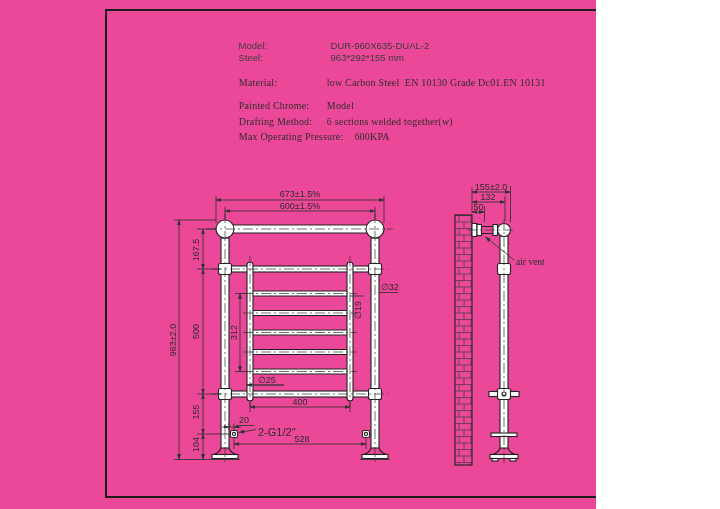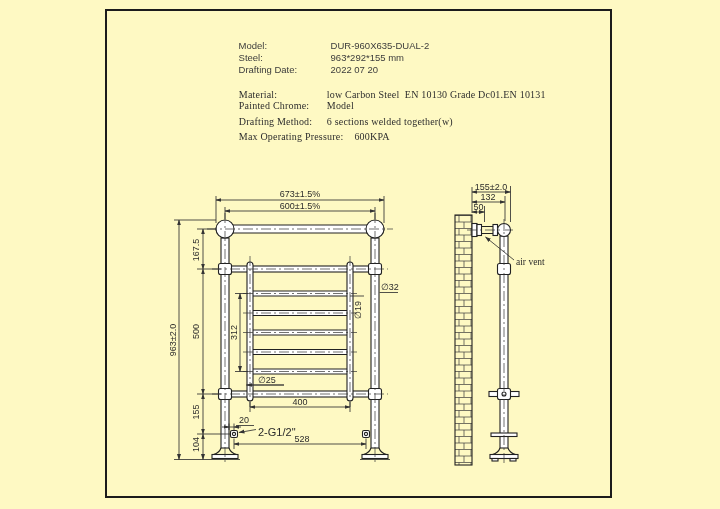--- a/index.html
+++ b/index.html
@@ -1,16 +1,16 @@
 <!DOCTYPE html>
 <html><head>
 <meta charset="utf-8">
 <style>
   html,body{margin:0;padding:0;background:#ffffff;}
-  #page{position:relative;width:720px;height:509px;background:#fef9c3;overflow:hidden;
+  #page{position:relative;width:596px;height:509px;background:#ec4899;overflow:hidden;
         font-family:"Liberation Sans",sans-serif;}
   svg{position:absolute;top:0;left:0;}
   .spec{position:absolute;white-space:pre;color:#3c3c3c;}
   .spec .lab{display:inline-block;}
   .sans{font-family:"Liberation Sans",sans-serif;font-size:9.5px;}
   .sans .lab{width:92px;}
   .serif{font-family:"Liberation Serif",serif;font-size:10px;letter-spacing:0.2px;color:#2e2e2e;}
   .serif .lab{width:88px;}
   .serif.wide .lab{width:auto;margin-right:11px;}
   .ol{stroke:#222;stroke-width:1.1;fill:none;}
@@ -24,24 +24,21 @@
 <body>
 
 <div id="page">
 
   <div class="spec sans" style="left:228px;top:29px;">
     <span class="lab">Model:</span><span>DUR-960X635-DUAL-2</span>
   </div>
   <div class="spec sans" style="left:228px;top:41px;">
     <span class="lab">Steel:</span><span>963*292*155 mm</span>
   </div>
-  <div class="spec sans" style="left:228px;top:53px;">
-    <span class="lab">Drafting Date:</span><span>2022 07 20</span>
-  </div>
-  <div class="spec serif" style="left:228px;top:78px;">
+  <div class="spec serif" style="left:228px;top:66px;">
     <span class="lab">Material:</span><span>low Carbon Steel  EN 10130 Grade Dc01.EN 10131</span>
   </div>
   <div class="spec serif" style="left:228px;top:89px;">
     <span class="lab">Painted Chrome:</span><span>Model</span>
   </div>
   <div class="spec serif" style="left:228px;top:105px;">
     <span class="lab">Drafting Method:</span><span>6 sections welded together(w)</span>
   </div>
   <div class="spec serif wide" style="left:228px;top:120px;">
     <span class="lab">Max Operating Pressure:</span><span>600KPA</span>

